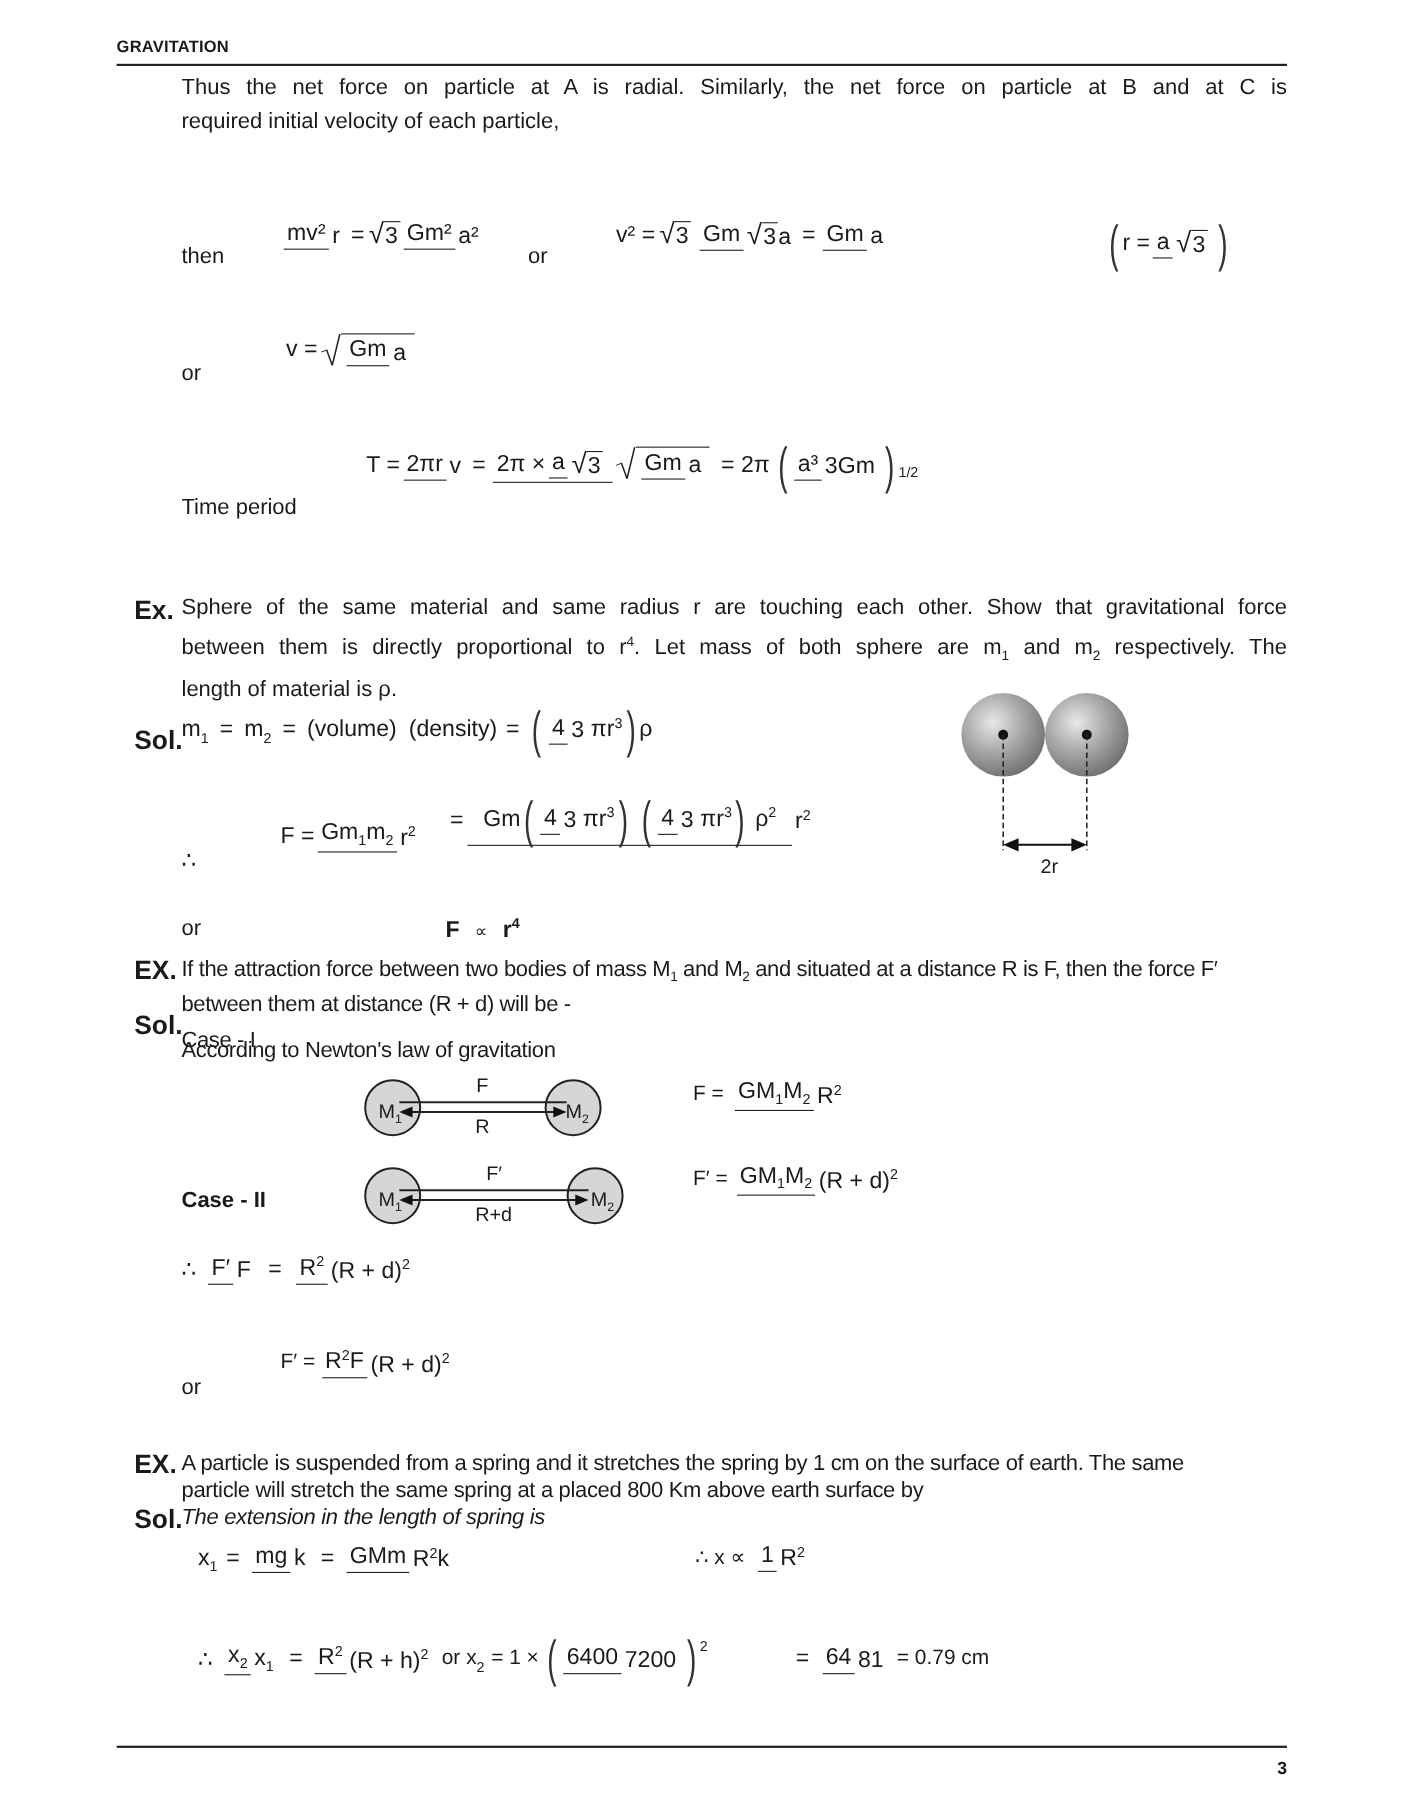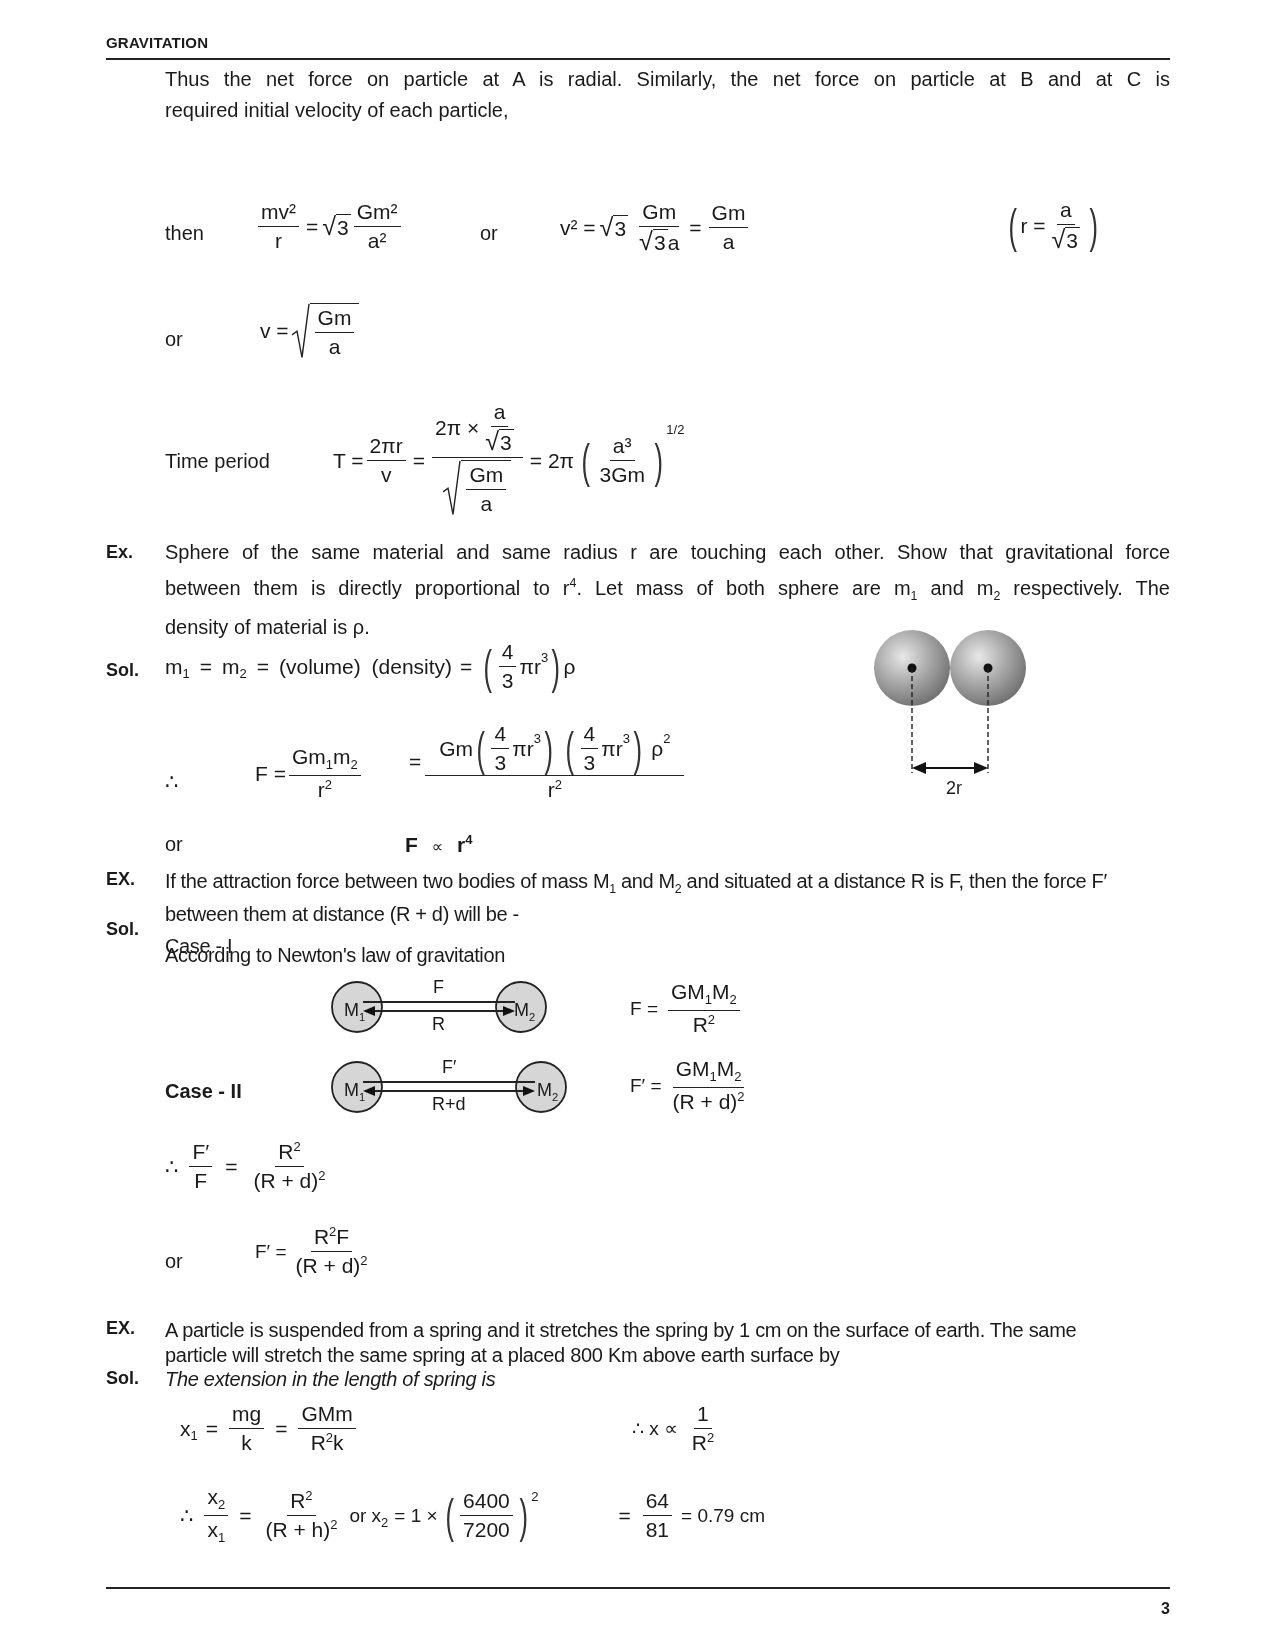--- a/index.html
+++ b/index.html
@@ -2,24 +2,24 @@
 <html><head>
 <meta charset="utf-8">
 <style>
   html, body { margin:0; padding:0; background:#fff; }
   body { width:1275px; height:1650px; position:relative; overflow:hidden;
          font-family:"Liberation Sans", sans-serif; color:#1a1a1a; }
   .abs { position:absolute; }
   .hdr { left:106px; top:34px; font-weight:bold; font-size:15px; letter-spacing:0.2px; }
   .rule { left:106px; width:1064px; height:0; border-top:2.5px solid #222; }
   .para { font-size:20px; line-height:31px; text-align:justify; }
-  .lbl { font-weight:bold; font-size:18px; }
+  .lbl { font-weight:bold; font-size:24px;margin-left:16px; }
   .txt { font-size:20px; }
   .m { font-size:21px; white-space:nowrap; }
-  .frac { display:inline-flex; flex-direction:column; align-items:center; vertical-align:middle; margin:0 3px; }
+  .frac { display:inline-flex; flex-direction:row; align-items:center; vertical-align:middle; margin:0 3px; }
   .frac > .num { padding:0 3px 2px; border-bottom:1.4px solid #222; line-height:1.15; }
   .frac > .den { padding:2px 3px 0; line-height:1.15; }
   .row { display:inline-flex; align-items:center; }
   .sqrt { display:inline-flex; align-items:flex-start; }
   .sqrt > .rad { font-size:1.2em; line-height:1; }
   .sqrt > .inner { border-top:1.4px solid #222; padding:1px 2px 0 1px; }
   .bigsqrt { display:inline-flex; align-items:stretch; }
   .bigsqrt > .check { width:18px; position:relative; }
   .bigsqrt > .check svg { position:absolute; left:0; top:0; width:18px; height:100%; }
   .bigsqrt > .inner { border-top:1.4px solid #222; padding:2px 2px 0 2px; }
@@ -142,21 +142,21 @@
       <span class="den">3Gm</span>
     </span>
   <span class="paren">)</span>
   <sup style="align-self:flex-start; margin-top:22px;">1/2</sup>
 </div>
 
 <div class="abs lbl" style="left:106px; top:542px;">Ex.</div>
 <div class="abs para" style="left:165px; top:537px; width:1005px;">
   <div style="text-align-last:justify;">Sphere of the same material and same radius r are touching each other. Show that gravitational force</div>
   <div style="text-align-last:justify;"><span>between them is directly proportional to r</span><sup>4</sup><span>. Let mass of both sphere are m</span><sub>1</sub><span> and m</span><sub>2</sub><span> respectively. The</span></div>
-  <div>density of material is ρ.</div>
+  <div>length of material is ρ.</div>
 </div>
 
 <div class="abs lbl" style="left:106px; top:660px;">Sol.</div>
 <div class="abs m row" style="left:165px; top:640px;">
   <span>m</span>
     <sub style="margin-top:14px;">1</sub>
   <span class="op" style="margin:0 10px;">=</span>
   <span>m</span>
     <sub style="margin-top:14px;">2</sub>
   <span class="op" style="margin:0 10px;">=</span>

